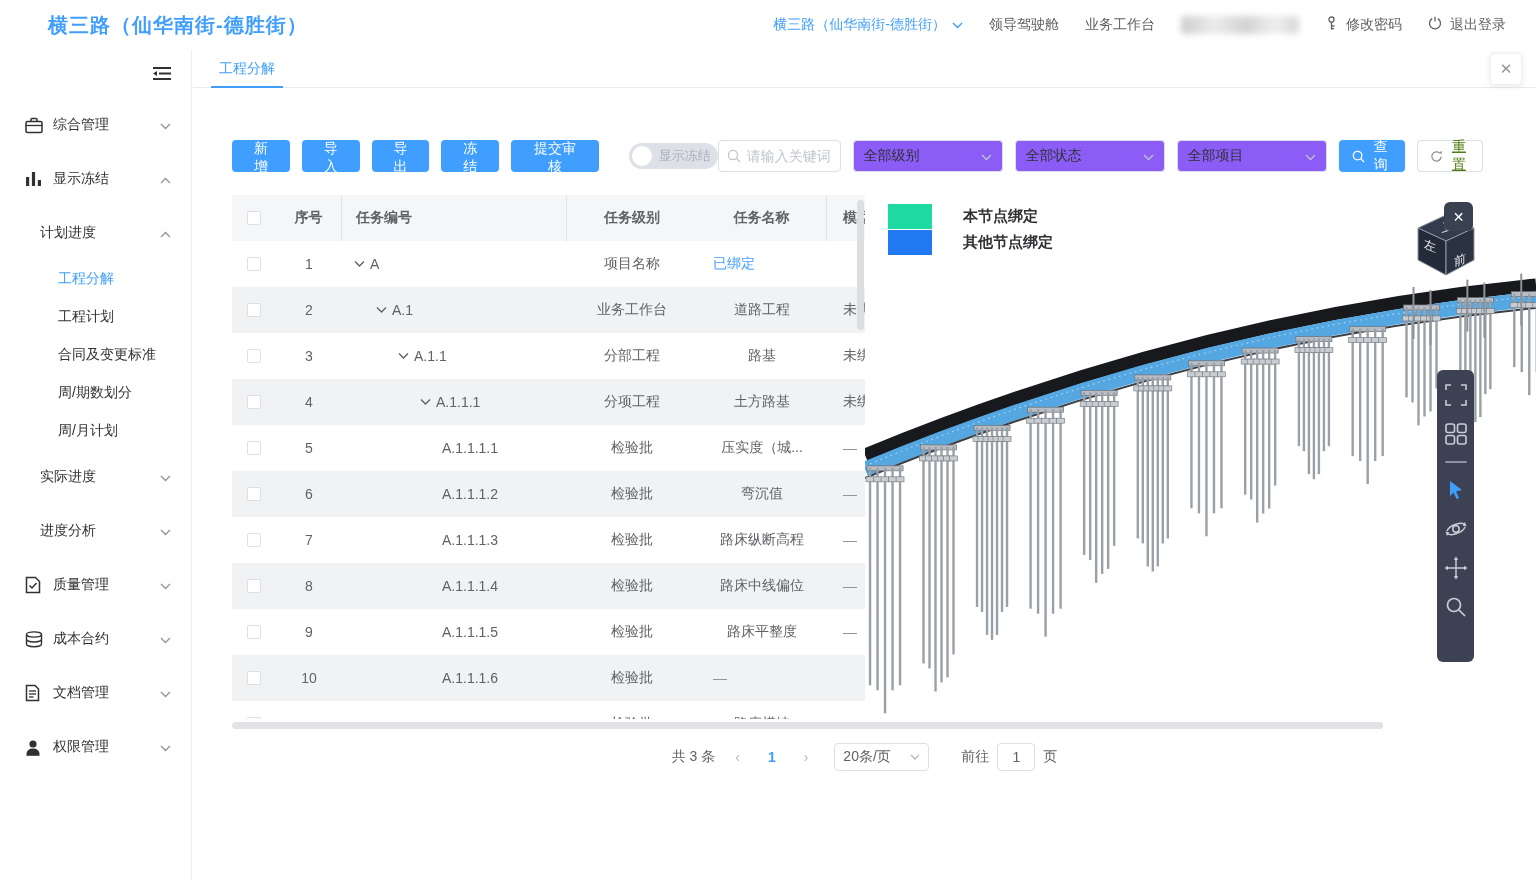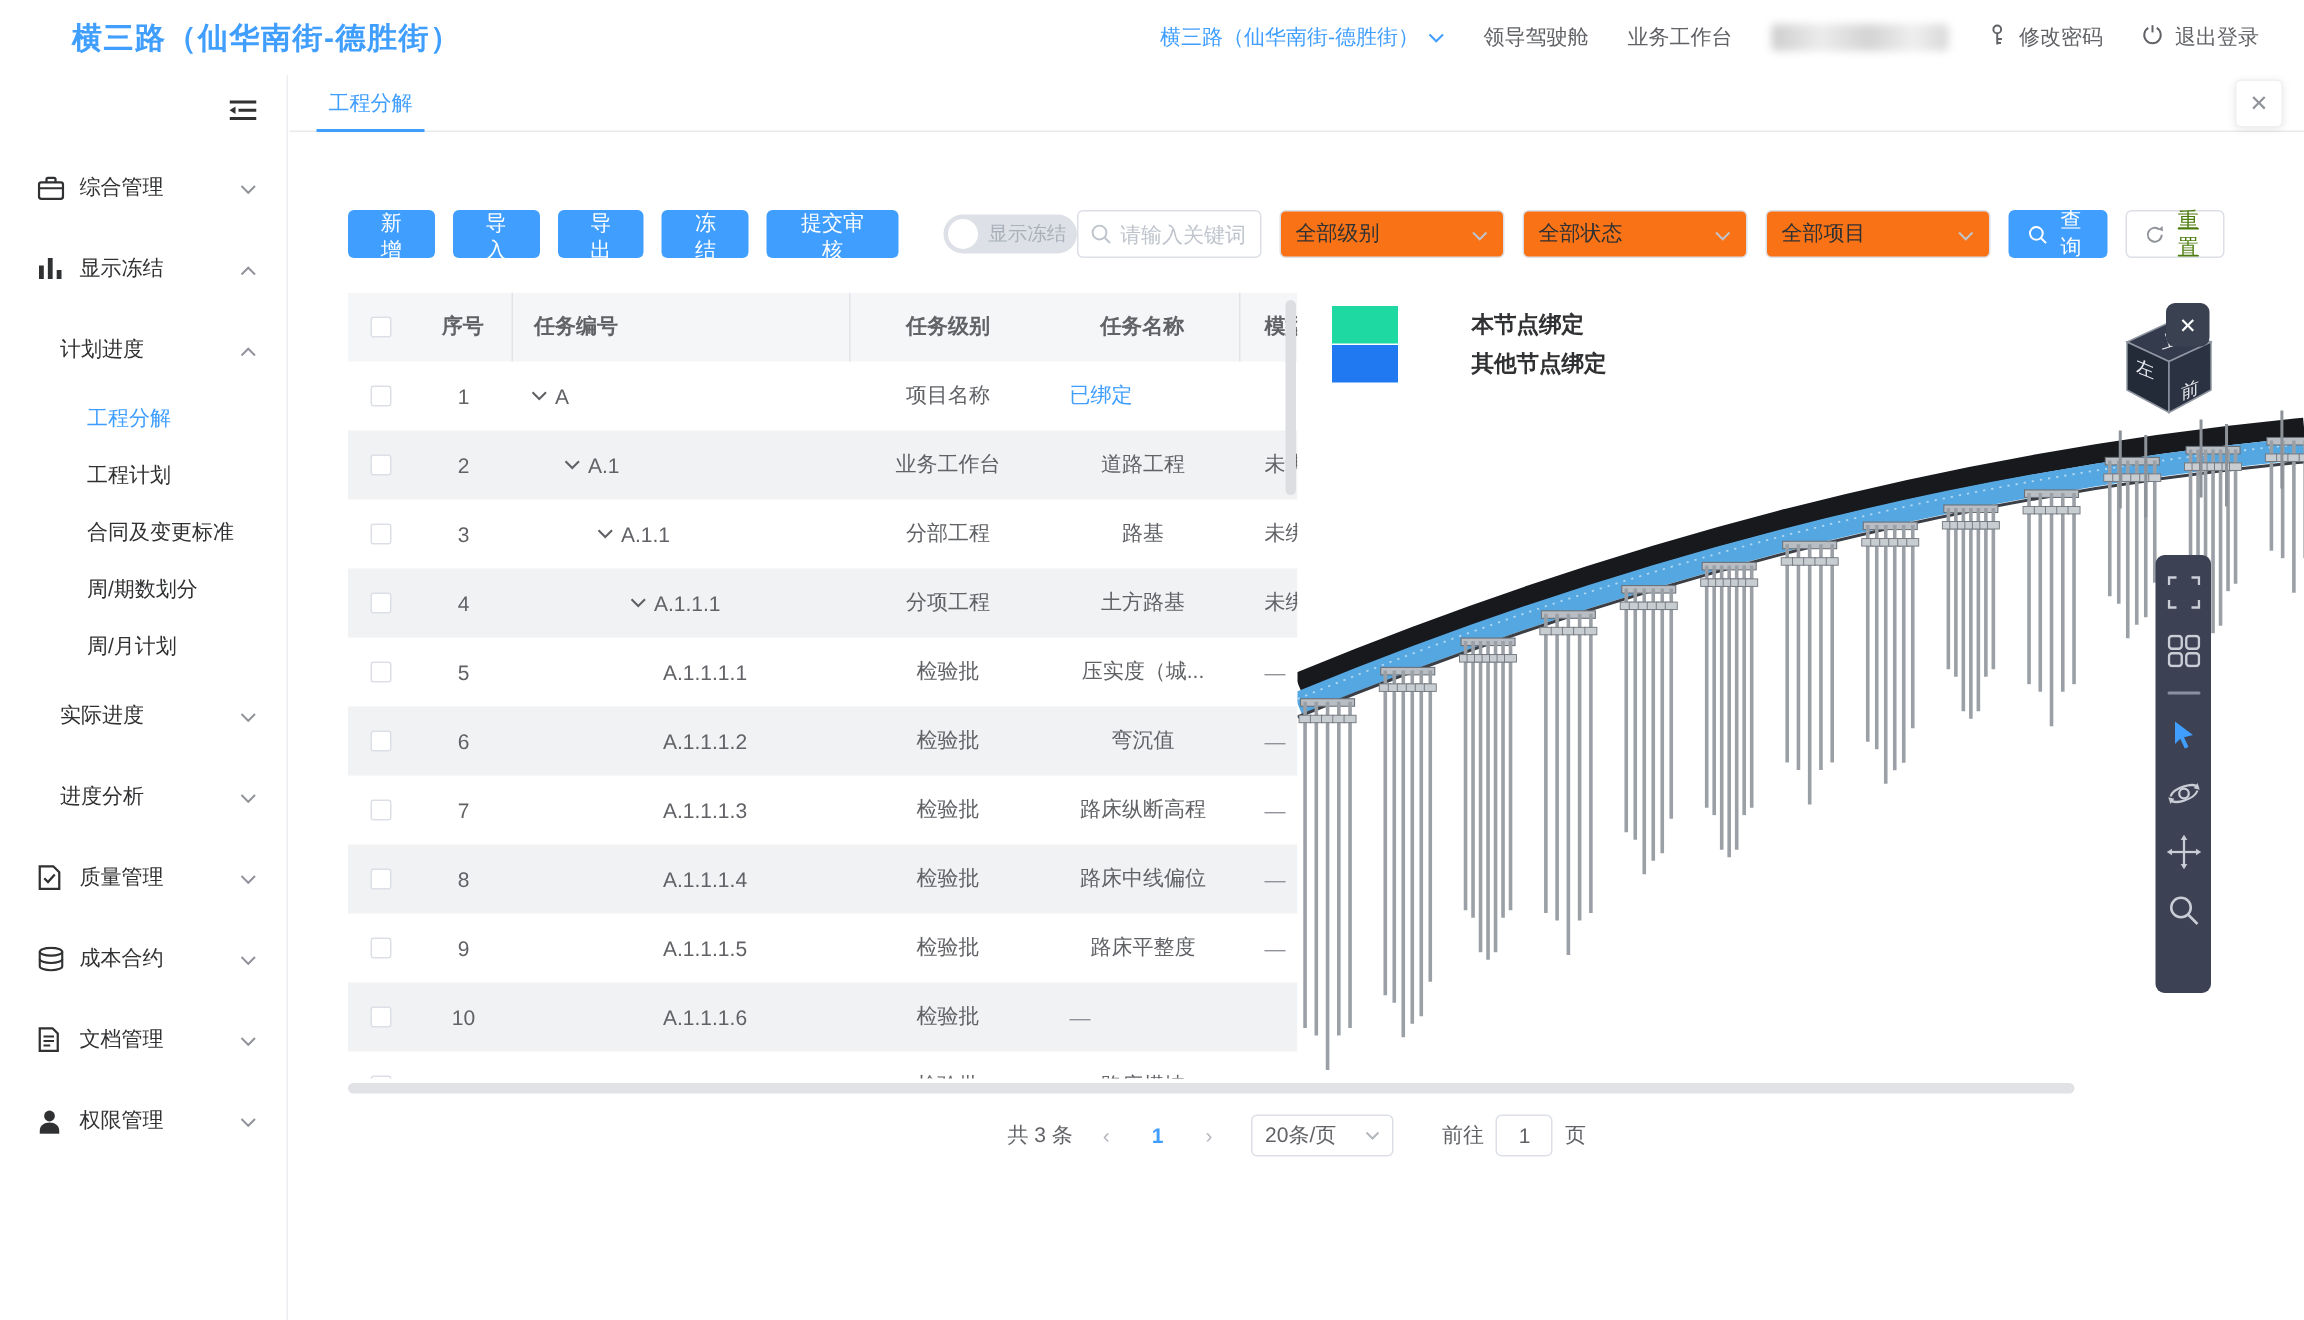--- a/index.html
+++ b/index.html
@@ -36,21 +36,21 @@
   .toolbar { margin:52px 0 0 39px; width:1251px; display:flex; align-items:center; }
   .btn-p { background:#409eff; color:#fff; border:none; border-radius:4px; height:32px; padding:0 16px; font-size:14px; margin-right:12px; cursor:pointer; font-family:inherit; }
   .btn-p.wide { padding:0 18px; }
   .toggle { margin-left:18px; width:92px; height:26px; border-radius:13px; background:#dde0e6; position:relative; display:flex; align-items:center; cursor:pointer; }
   .toggle .knob { position:absolute; left:3px; top:3px; width:20px; height:20px; border-radius:50%; background:#fff; }
   .toggle .t-label { margin-left:30px; font-size:13px; color:#aab0ba; }
   .f-group { margin-left:auto; display:flex; align-items:center; gap:12px; }
   .inp { width:138px; height:32px; border:1px solid #dcdfe6; border-radius:4px; display:flex; align-items:center; padding:0 8px; gap:6px; background:#fff; }
   .inp input { border:none; outline:none; width:100%; font-size:14px; font-family:inherit; color:#303133; }
   .inp input::placeholder { color:#bfc4cc; }
-  .sel { width:150px; height:32px; border:1px solid #dcdfe6; border-radius:4px; display:flex; align-items:center; justify-content:space-between; padding:0 10px; background:#f97316; cursor:pointer; color:#303133; }
+  .sel { width:150px; height:32px; border:1px solid #dcdfe6; border-radius:4px; display:flex; align-items:center; justify-content:space-between; padding:0 10px; background:#8b5cf6; cursor:pointer; color:#303133; }
   .btn-query { background:#409eff; color:#fff; border:none; border-radius:4px; height:32px; padding:0 13px; font-size:14px; display:flex; align-items:center; gap:5px; cursor:pointer; font-family:inherit; }
   .btn-reset { background:#fff; color:#4d7c0f; border:1px solid #dcdfe6; border-radius:4px; height:32px; padding:0 12px; font-size:14px; display:flex; align-items:center; gap:5px; cursor:pointer; font-family:inherit;text-decoration:underline; }
 
   
   .tbl-wrap { margin:23px 0 0 39px; width:633px; height:524px; overflow:hidden; position:relative; }
   .tbl { width:739px; }
   .t-row { display:flex; height:46px; align-items:center; }
   .t-head { background:#f5f6f8; font-weight:700; color:#303133; }
   .t-row.stripe { background:#f1f2f4; }
   .tc { flex:none; display:flex; align-items:center; justify-content:center; height:100%; }
@@ -78,21 +78,21 @@
   .pg-cur { color:#409eff; font-weight:700; padding:0 8px; cursor:pointer; }
   .pg-size { width:95px; height:28px; border:1px solid #dcdfe6; border-radius:4px; display:flex; align-items:center; justify-content:space-between; padding:0 8px; color:#606266; cursor:pointer; margin:0 6px; }
   .pg-goto { display:flex; align-items:center; gap:8px; margin-left:12px; }
   .pg-input { width:38px; height:28px; border:1px solid #dcdfe6; border-radius:4px; text-align:center; font-size:14px; color:#606266; outline:none; font-family:inherit; }
 
   
   .viewer { position:absolute; left:672px; top:145px; width:671px; height:523px; background:#fff; z-index:15; }
   .legend { position:absolute; left:23px; top:8px; }
   .lg-row { display:flex; align-items:center; height:26px; }
   .lg-sw { width:44px; height:25px; }
-  .lg-label { margin-left:49px; font-weight:700; font-size:15px; color:#303133; }
+  .lg-label { margin-left:31px; font-weight:700; font-size:15px; color:#303133; }
   .viewer-close { position:absolute; left:579px; top:7px; width:29px; height:29px; border-radius:6px; background:#3a4150; color:#fff; display:flex; align-items:center; justify-content:center; font-size:14px; cursor:pointer; z-index:4; }
   .navcube { position:absolute; left:548px; top:16px; z-index:3; cursor:pointer; }
   .vtoolbar { position:absolute; left:572px; top:175px; width:37px; height:292px; background:#3c4254; border-radius:6px; display:flex; flex-direction:column; align-items:center; padding-top:13px; gap:15px; z-index:4; }
   .vt-btn { width:24px; height:24px; display:flex; align-items:center; justify-content:center; cursor:pointer; }
   .vt-divider { width:22px; height:2px; background:#8b919e; border-radius:1px; }
   .model-svg { position:absolute; left:0; top:0; width:671px; height:523px; }
 </style>
 </head>
 <body>
 

